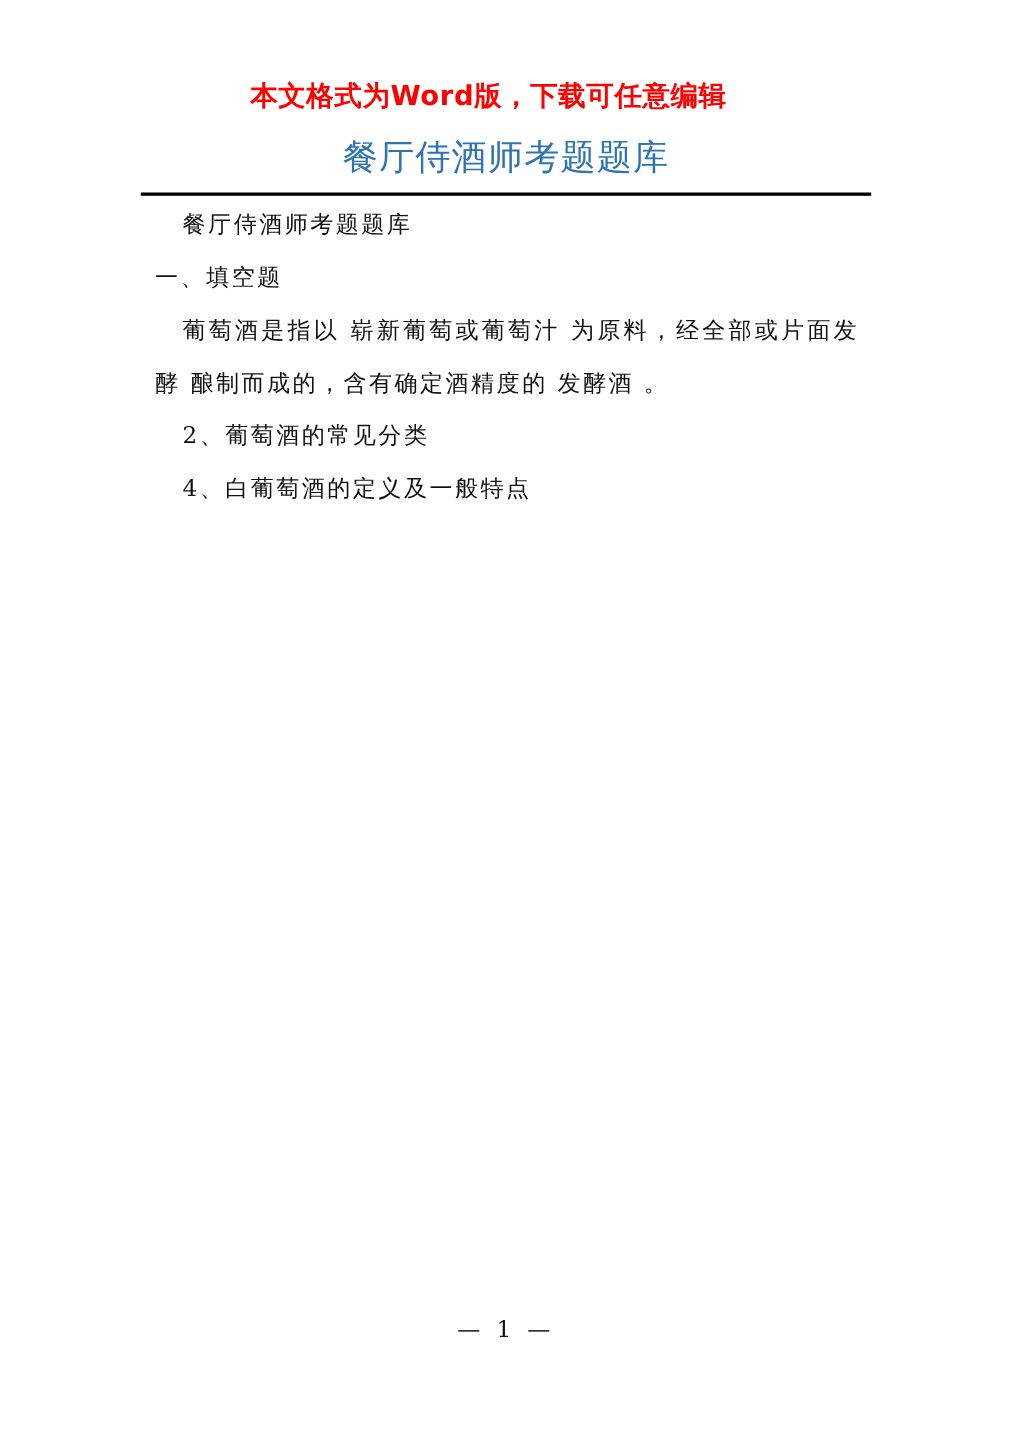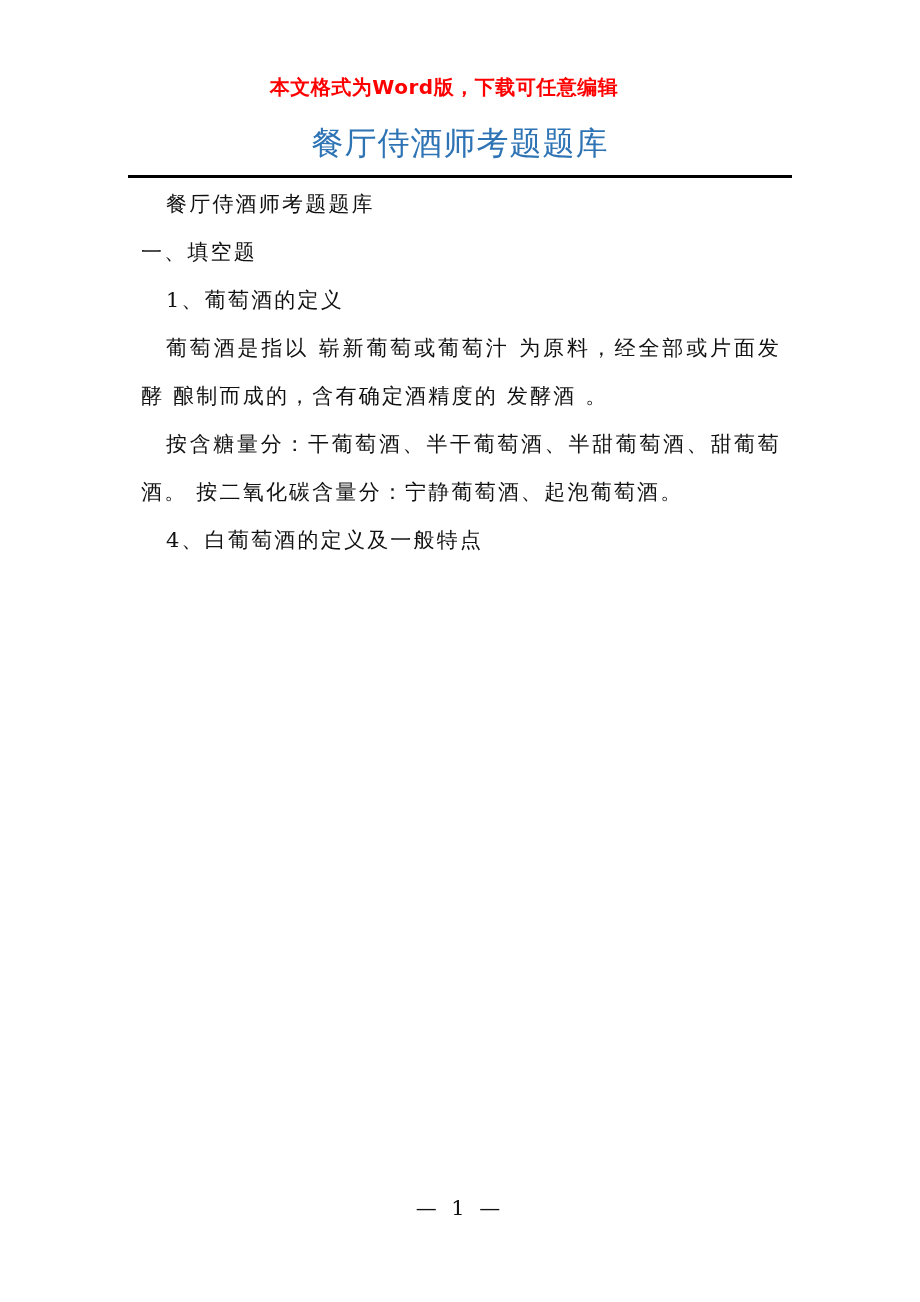--- a/index.html
+++ b/index.html
@@ -1,20 +1,20 @@
 <!DOCTYPE html>
 <html><head>
 <meta charset="utf-8">
 <style>
   html, body { margin: 0; padding: 0; background: #ffffff; }
   body { width: 920px; height: 1302px; position: relative; overflow: hidden;
          font-family: "DejaVu Serif", "Liberation Serif", serif; color: #111; }
   .banner { position: absolute; top: 70px; left: 0; width: 888px; text-align: center;
             font-family: "DejaVu Sans", "Liberation Sans", sans-serif; font-weight: bold;
-            font-size: 20px; line-height: 34px; letter-spacing: 0.5px; }
+            font-size: 25px; line-height: 34px; letter-spacing: 0.5px; }
   .title { position: absolute; top: 120px; left: 0; width: 920px; text-align: center;
            font-family: "DejaVu Sans", "Liberation Sans", sans-serif;
            font-size: 32px; line-height: 46px; letter-spacing: 1px; }
   .rule { position: absolute; top: 175px; left: 128px; width: 664px; height: 3px; background: #000; }
   .body { position: absolute; top: 180px; left: 141px; width: 640px; font-size: 21px;
           line-height: 48px; letter-spacing: 2.2px; }
   .p { margin: 0; text-align: justify; text-align-last: left; }
   .indent { text-indent: 25px; }
   .section { text-align: center; padding-right: 86px; }
   .footer { position: absolute; top: 1193px; left: 0; width: 920px; text-align: center;
@@ -30,24 +30,23 @@
 <div class="title" style="color: rgb(46, 116, 181);">
   <span>餐厅侍酒师考题题库</span>
 </div>
 
 <div class="rule"></div>
 
 <div class="body">
   <p class="p indent">餐厅侍酒师考题题库</p>
   <p class="p section">一、填空题</p>
 
-  <p class="p indent">1、葡萄酒的定义</p>
   <p class="p indent">葡萄酒是指以 崭新葡萄或葡萄汁 为原料，经全部或片面发酵 酿制而成的，含有确定酒精度的 发酵酒 。</p>
 
-  <p class="p indent">按含糖量分：干葡萄酒、半干葡萄酒、半甜葡萄酒、甜葡萄酒。 按二氧化碳含量分：宁静葡萄酒、起泡葡萄酒。</p>
+  <p class="p indent">2、葡萄酒的常见分类</p>
 
 
   <p class="p indent">4、白葡萄酒的定义及一般特点</p>
 
 </div>
 
 <div class="footer">
   <span>— 1 —</span>
 </div>
 

